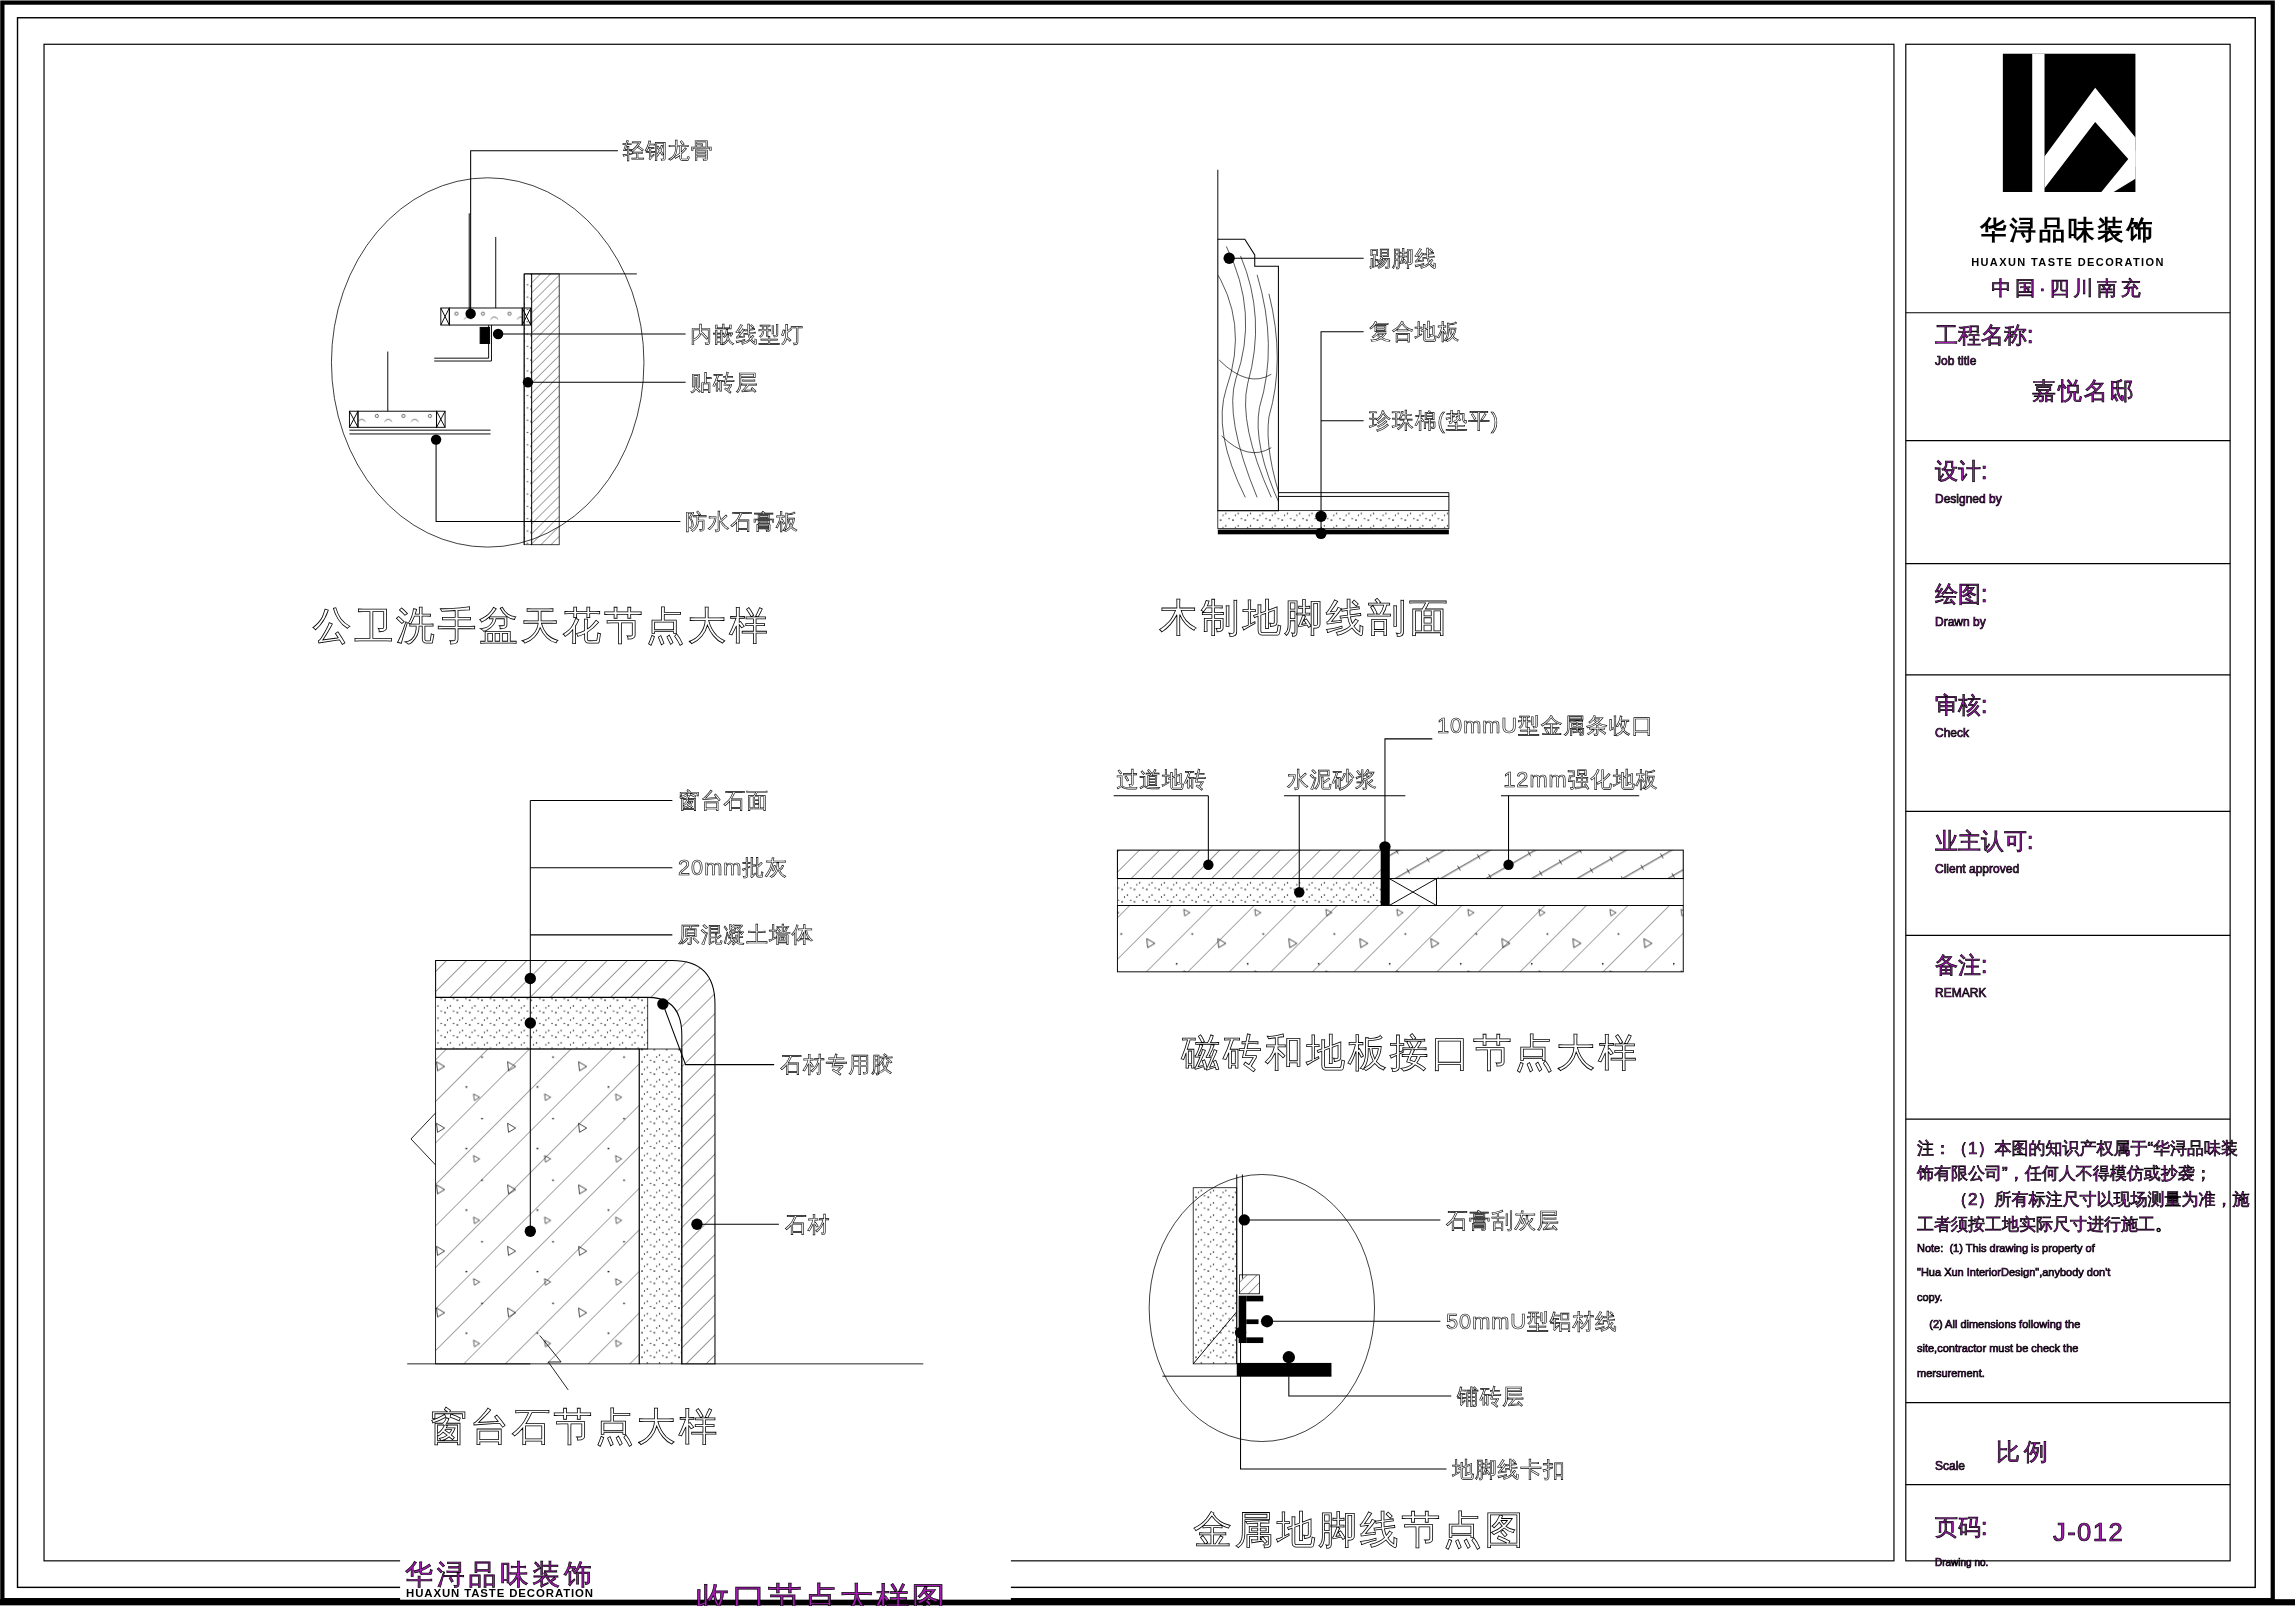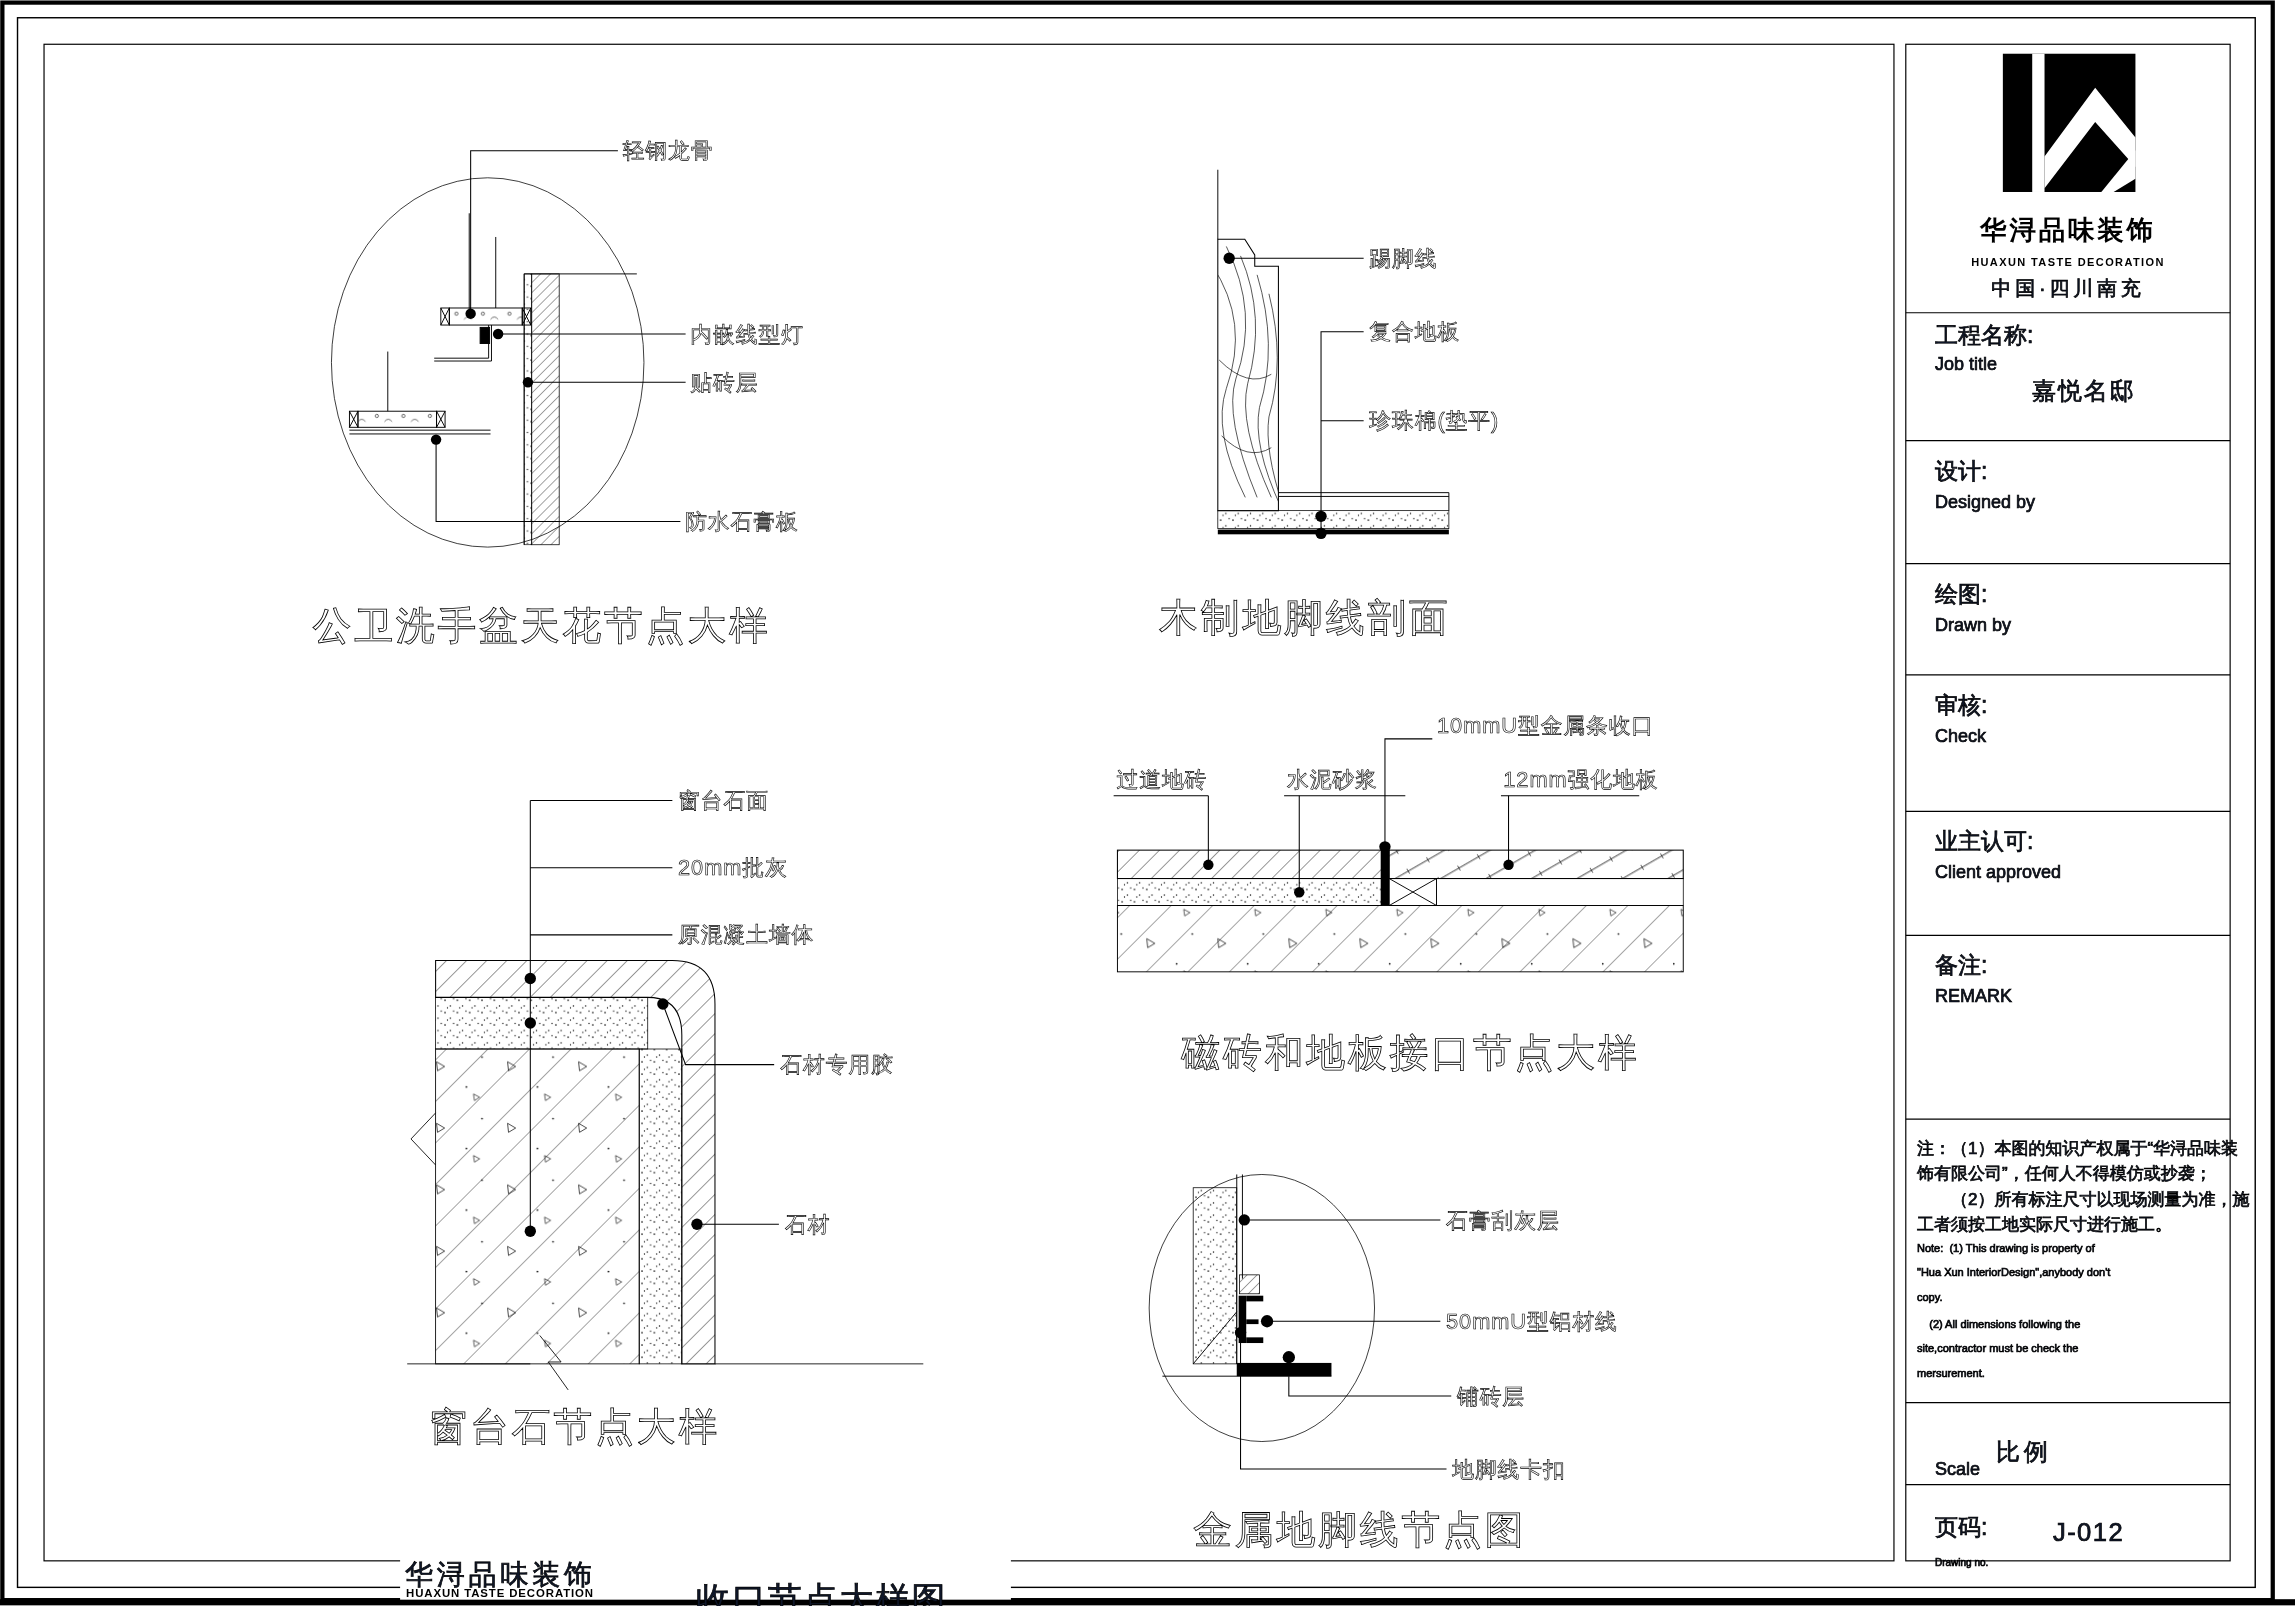--- a/index.html
+++ b/index.html
@@ -1,27 +1,27 @@
 <!DOCTYPE html>
 <html style="font-size:7.6px"><head>
 <meta charset="utf-8">
 <style>
   html,body{margin:0;padding:0;background:#ffffff;}
   body{width:2295px;height:1607px;position:relative;overflow:hidden;
        font-family:"Liberation Sans",sans-serif;}
   .abs{position:absolute;}
   
-  .ot{color:#0f172a;-webkit-text-stroke:0.7px #000;white-space:pre;}
+  .ot{color:#a21caf;-webkit-text-stroke:0.7px #000;white-space:pre;}
   .solid{color:#000;white-space:pre;}
   svg{position:absolute;left:0;top:0;}
   svg text{font-family:"Liberation Sans",sans-serif;fill:#ffffff;stroke:#000000;}
   text.lbl{font-size:46px;stroke-width:1.3;letter-spacing:2px;}
   text.dtitle{font-size:82px;stroke-width:1.7;letter-spacing:6px;}
   .tb-cn{font-size:23px;}
-  .tb-en{font-size:18px;}
+  .tb-en{font-size:12px;}
   .note-cn{font-size:17px;}
   .note-en{font-size:11px;}
 </style>
 </head>
 <body>
 
 <svg width="2295" height="1607" viewBox="0 0 4847 3393">
   <defs>
     <pattern id="h30" width="30" height="30" patternUnits="userSpaceOnUse" patternTransform="rotate(45)">
       <line x1="0" y1="0" x2="0" y2="30" stroke="#000" stroke-width="1.7"></line>

